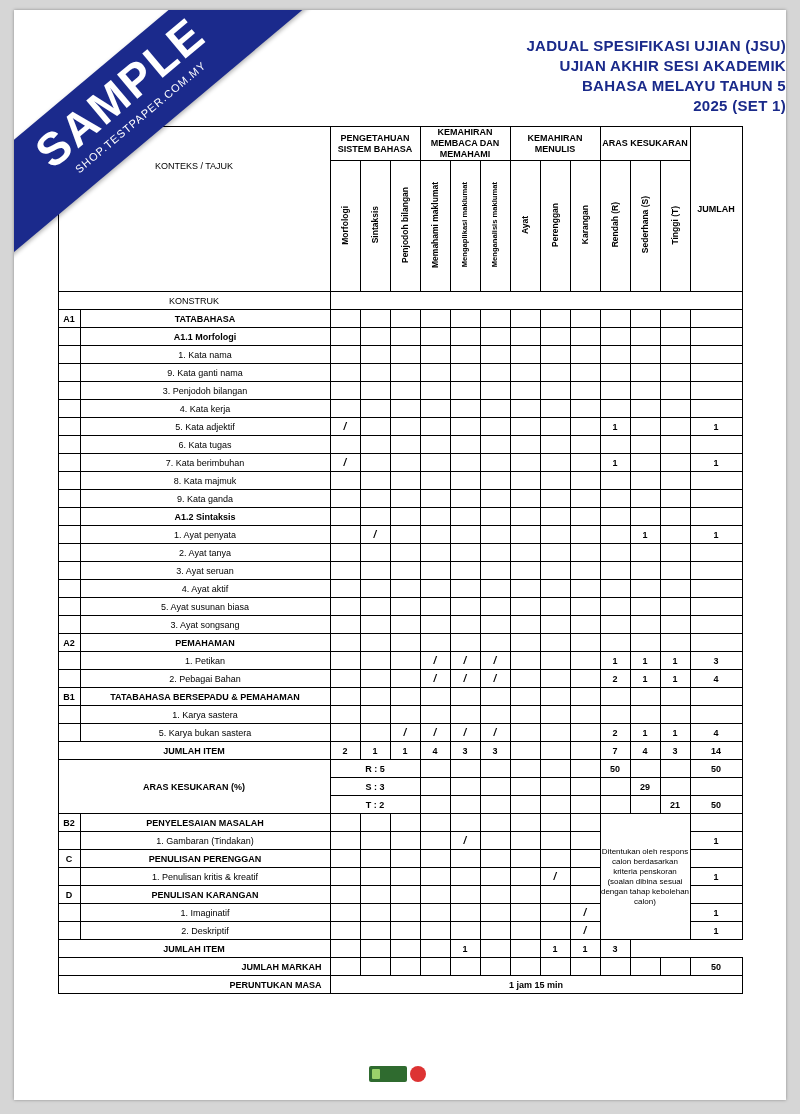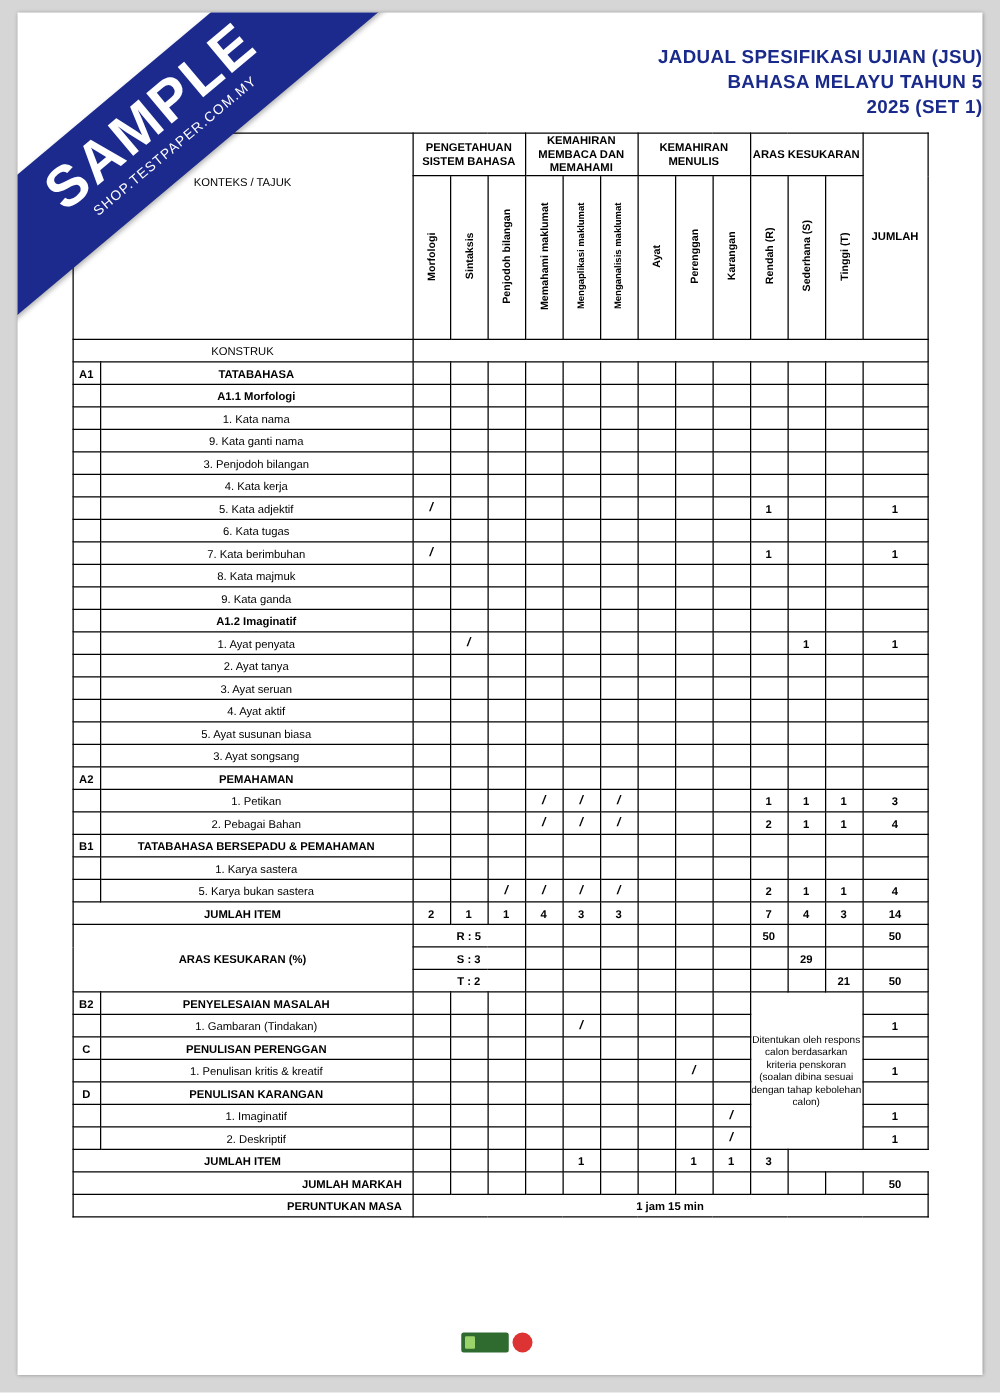--- a/index.html
+++ b/index.html
@@ -122,20 +122,21 @@
     font-size:8px;line-height:10px;padding:2px;background:#e8e8e8;
   }
 </style>
 </head>
 <body>
 
 <div class="page">
 
   <div class="header">
     <div>JADUAL SPESIFIKASI UJIAN (JSU)</div>
+    <div>UJIAN AKHIR SESI AKADEMIK</div>
     <div>BAHASA MELAYU TAHUN 5</div>
     <div>2025 (SET 1)</div>
   </div>
 
   <table class="jsu">
     <colgroup>
       <col style="width:22px">
       <col style="width:250px">
       <col style="width:30px">
         <col style="width:30px">
@@ -366,21 +367,21 @@
           <td class="wht"></td>
           <td class="wht"></td>
           <td class="wht"></td>
           <td class="wht"></td>
           <td class="wht"></td>
           <td class="wht"></td>
           <td class="wht"></td>
         </tr>
         <tr>
           <td class="lblue" style="font-size: 9px;"></td>
-          <td class="lblue lbl-i b">A1.2 Imaginatif</td>
+          <td class="lblue lbl-i b">A1.2 Sintaksis</td>
           <td class="dgrey"></td>
           <td class="dgrey"></td>
           <td class="dgrey"></td>
           <td class="dgrey"></td>
           <td class="dgrey"></td>
           <td class="dgrey"></td>
           <td class="dgrey"></td>
           <td class="dgrey"></td>
           <td class="dgrey"></td>
           <td class="dgrey"></td>

